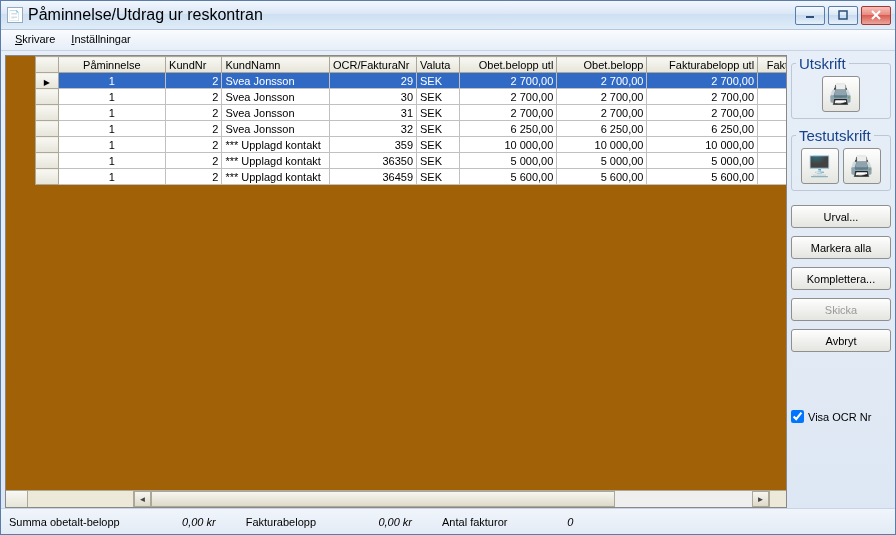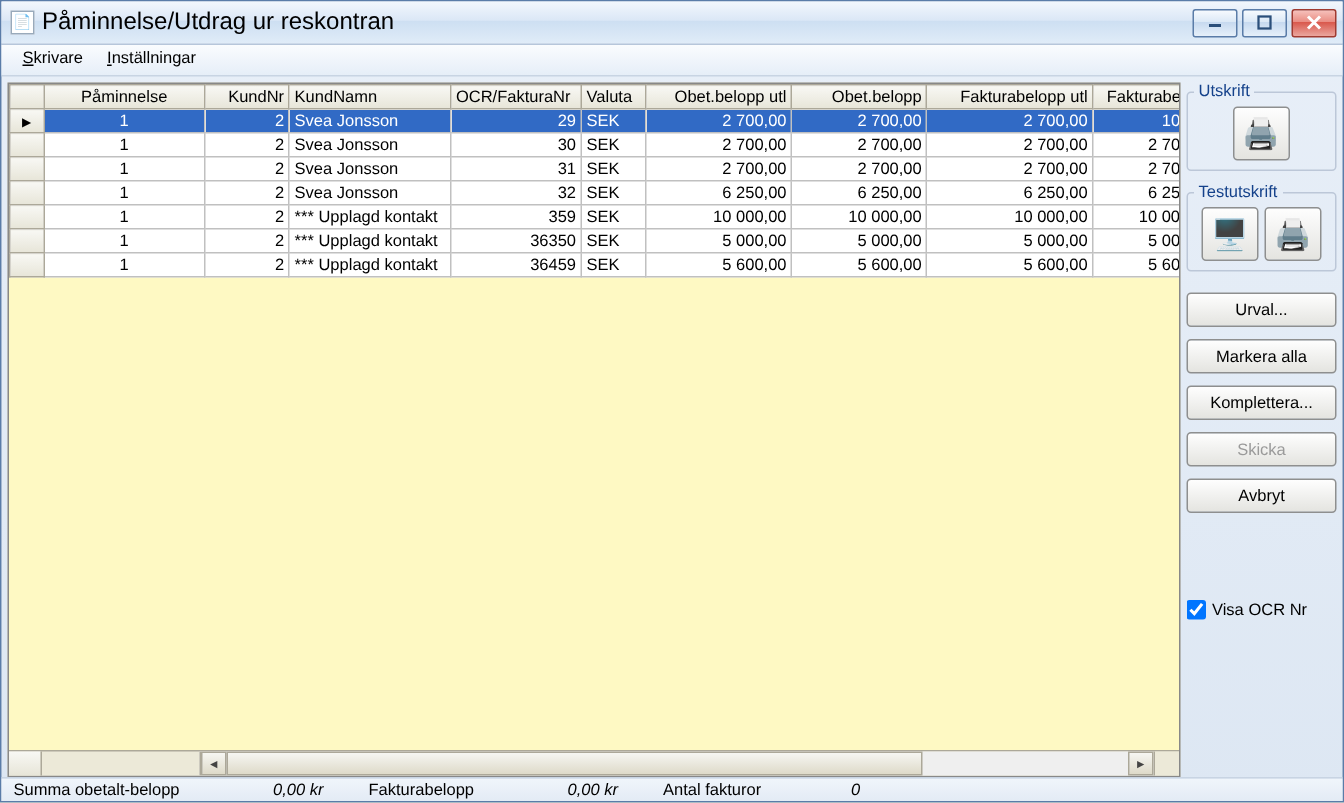--- a/index.html
+++ b/index.html
@@ -58,21 +58,21 @@
     min-height: 0;
   }
 
   .grid-wrap {
     flex:1; display:flex; flex-direction:column;
     border:1px solid #888;
     background:#ece9d8;
     min-width:0;
   }
   .grid-scroll {
-    flex:1; overflow:hidden; background:#fef9c3; position:relative;
+    flex:1; overflow:hidden; background:#a16207; position:relative;padding-left:29px;
   }
   table.grid {
     border-collapse: collapse;
     background:#fff;
     table-layout: fixed;
     width: 800px;
   }
   table.grid th, table.grid td {
     border: 1px solid #c0c0c0;
     padding: 1px 3px 1px 3px;
@@ -127,21 +127,21 @@
 
   .sidebar {
     width: 100px; display:flex; flex-direction:column; gap:8px;
     padding-top:0;
   }
   fieldset {
     border:1px solid #bcc7d8; border-radius:3px;
     padding:4px 4px 6px 4px; margin:0;
     background:transparent;
   }
-  fieldset legend { color:#15428b; padding:0 3px; font-size:11px;}
+  fieldset legend { color:#15428b; padding:0 3px; font-size:15px;}
   .icon-btns { display:flex; gap:4px; justify-content:center;}
   .icon-btn{
     width:38px;height:36px;
     border:1px solid #8e8f8f;border-radius:3px;
     background:linear-gradient(to bottom,#fefefe,#e4e4e0);
     display:flex;align-items:center;justify-content:center;
     cursor:pointer;
   }
   .btn{
     height:23px;
@@ -151,21 +151,21 @@
     text-align:center;
     display:flex;align-items:center;justify-content:center;
     color:#000;
   }
   .btn.disabled{ color:#9a9a9a; }
   .side-btns{display:flex;flex-direction:column;gap:8px;margin-top:6px;}
   .chkrow{display:flex;align-items:center;gap:4px;margin-top:50px;}
   .chkrow input{width:13px;height:13px;margin:0;}
 
   .statusbar{
-    height:16px;border-top:1px solid #c8d4e3;
+    height:26px;border-top:1px solid #c8d4e3;
     display:flex;align-items:center;gap:6px;
     padding:0 8px;
     background:linear-gradient(to bottom,#f0f5fb,#e3ebf5);
     color:#000;
   }
   .statusbar .lbl{}
   .statusbar .val{width:90px;text-align:right;font-style:italic;}
   .statusbar .val.n{width:60px;}
   .statusbar .spacer2{width:18px;}
 
@@ -226,21 +226,21 @@
             <col class="c5">
               <col class="c6">
               <col class="c7">
               <col class="c8">
               <col class="c9">
           </colgroup>
           <thead>
             <tr>
               <th class="rowhdr"></th>
               <th>Påminnelse</th>
-              <th style="text-align:right;">KundNr</th>
+              <th style="text-align:left;">KundNr</th>
               <th style="text-align:left;">KundNamn</th>
               <th style="text-align:left;">OCR/FakturaNr</th>
               <th style="text-align:left;">Valuta</th>
               <th style="text-align:right;">Obet.belopp utl</th>
               <th style="text-align:right;">Obet.belopp</th>
               <th style="text-align:right;">Fakturabelopp utl</th>
               <th style="text-align:right;">Fakturabelop</th>
             </tr>
           </thead>
           <tbody id="grid-body">

